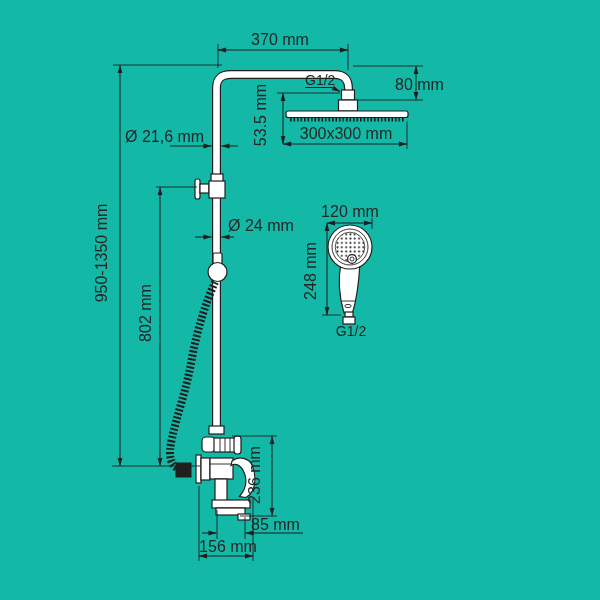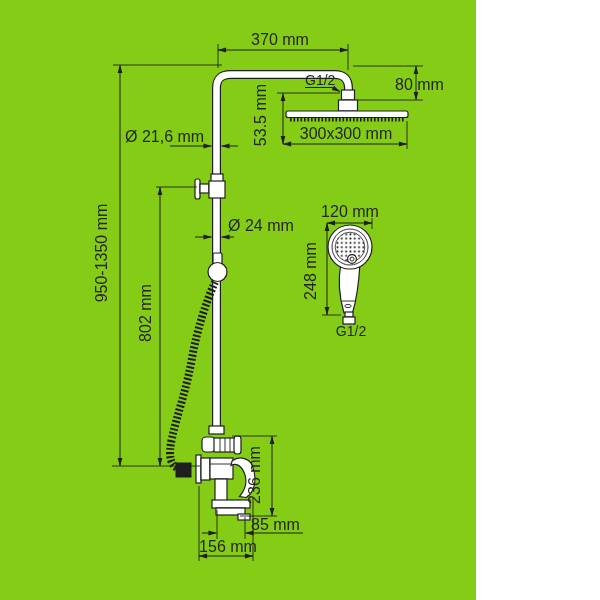--- a/index.html
+++ b/index.html
@@ -1,16 +1,16 @@
 <!DOCTYPE html>
 <html><head>
 <meta charset="utf-8">
 <style>
   html,body{margin:0;padding:0;background:#ffffff;}
-  .stage{position:relative;width:476px;height:600px;background:#84cc16;overflow:hidden;}
+  .stage{position:relative;width:600px;height:600px;background:#14b8a6;overflow:hidden;}
   svg{position:absolute;left:0;top:0;}
   text{font-family:"Liberation Sans","DejaVu Sans",sans-serif;fill:#262626;}
   .dimtxt{font-size:16px;}
   .thread{font-size:14px;}
   .dline{stroke:#1f1f1f;stroke-width:1;fill:none;}
   .eline{stroke:#1f1f1f;stroke-width:0.9;fill:none;}
   .part{stroke:#1f1f1f;stroke-width:1.2;fill:#ffffff;}
   .partthin{stroke:#1f1f1f;stroke-width:0.9;fill:none;}
 </style>
 </head>

